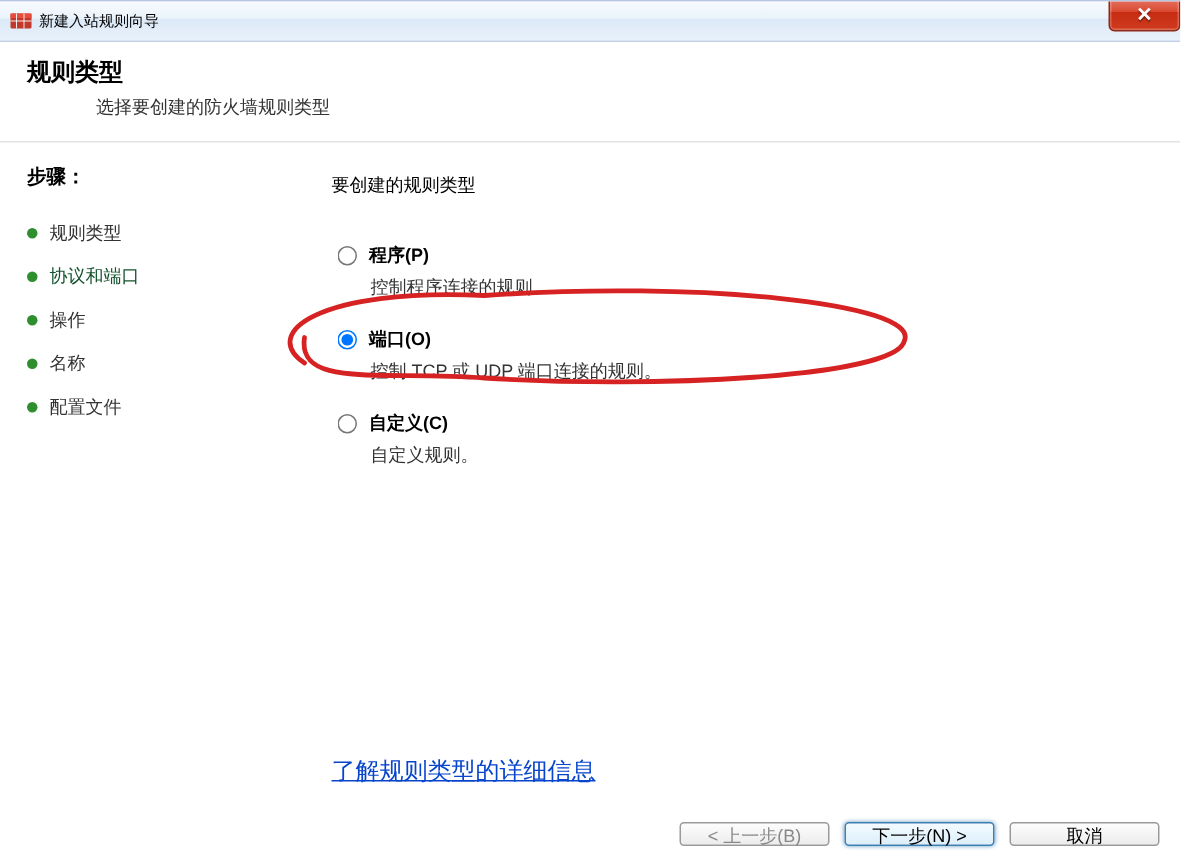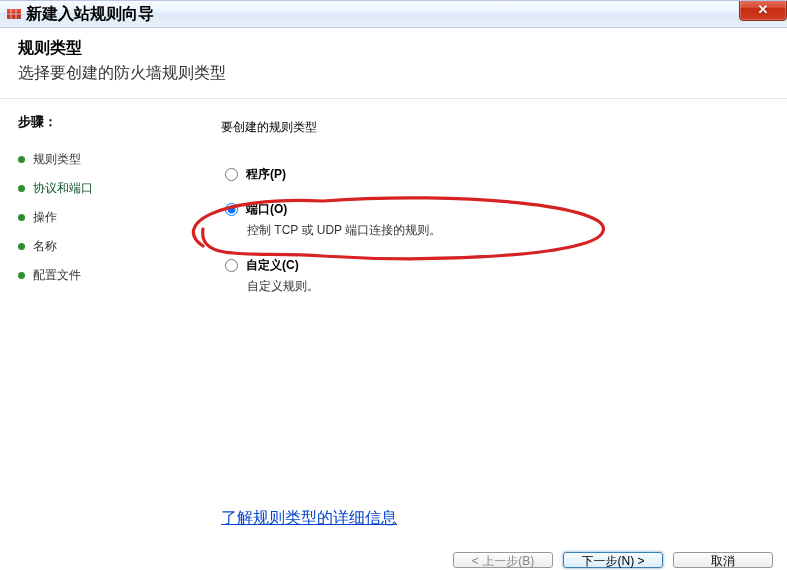--- a/index.html
+++ b/index.html
@@ -32,23 +32,22 @@
   .titlebar .title-icon {
     width: 16px;
     height: 16px;
     margin-right: 4px;
     display: inline-flex;
     align-items: center;
     justify-content: center;
   }
   .titlebar .title-icon svg { width:16px; height:16px; }
   .titlebar .title-text {
-    font-size: 16px;
+    font-size: 10px;
     color: #000;
-    font-weight: bold;
   }
   .close-btn {
     position: absolute;
     right: 0;
     top: -4px;
     width: 46px;
     height: 22px;
     background: linear-gradient(to bottom, #e67a6e 0%, #d9492f 45%, #c62c11 46%, #cf3b20 100%);
     border: 1px solid #8a2a1a;
     border-bottom-left-radius: 4px;
@@ -72,22 +71,23 @@
     background: #fff;
     padding: 10px 18px 14px 18px;
     border-bottom: 1px solid #e3e3e3;
   }
   .header h1 {
     margin: 0 0 4px 0;
     font-size: 16px;
     font-weight: bold;
   }
   .header .sub {
-    font-size: 16px;
+    font-size: 12px;
     color: #333;
+    margin-left: 46px;
   }
 
   
   .body {
     display: flex;
     height: calc(570px - 26px - 62px - 42px); 
     box-sizing: border-box;
   }
 
   .sidebar {
@@ -273,20 +273,21 @@
 
     <div class="content">
 
       <div class="prompt">要创建的规则类型</div>
 
       <div class="option">
         <div class="row1">
           <input type="radio" name="ruletype" style="">
           <span class="opt-label">程序(P)</span>
         </div>
+        <div class="desc">控制程序连接的规则。</div>
       </div>
 
       <div class="option">
         <div class="row1">
           <input type="radio" name="ruletype" checked="" style="">
           <span class="opt-label">端口(O)</span>
         </div>
         <div class="desc">控制 TCP 或 UDP 端口连接的规则。</div>
       </div>
 

